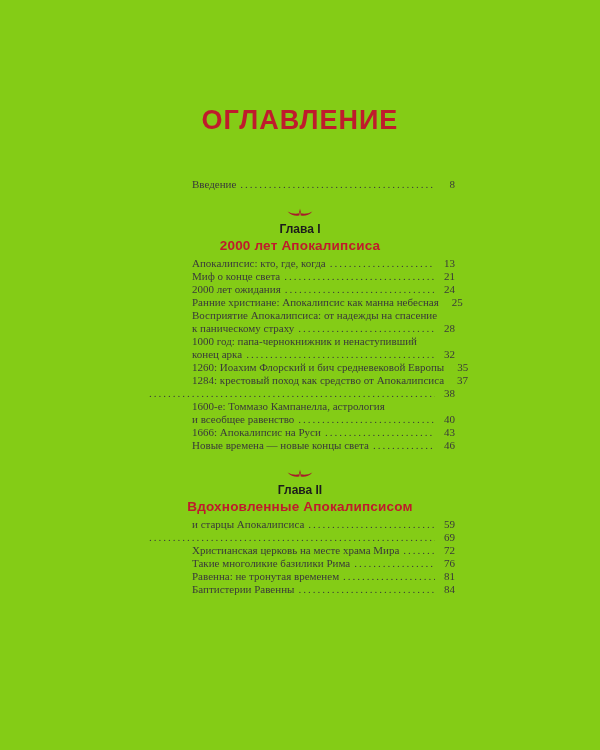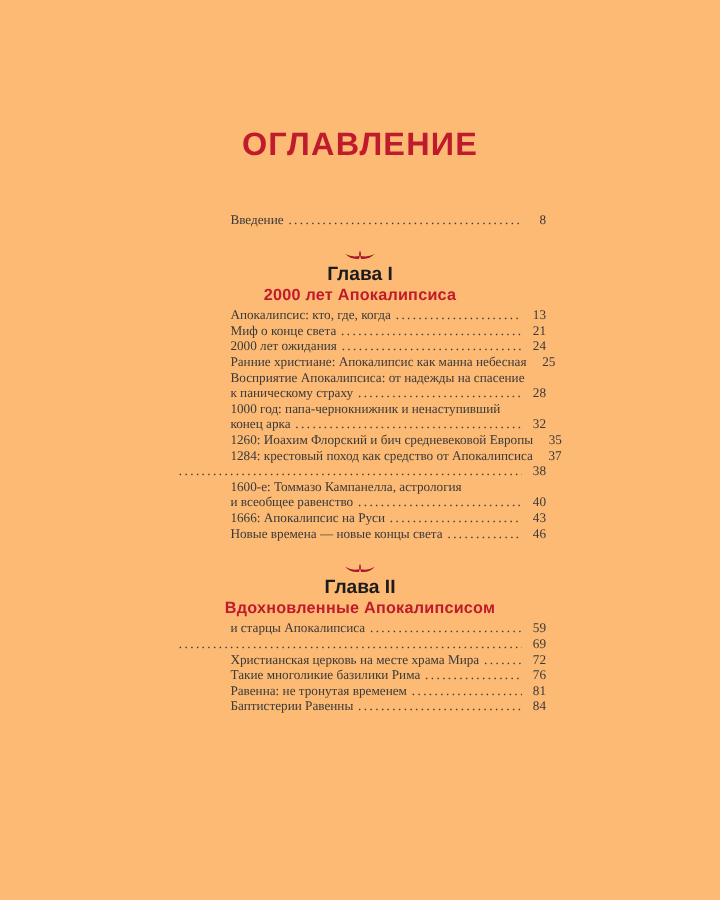--- a/index.html
+++ b/index.html
@@ -5,21 +5,21 @@
   :root{
     --accent:#bf1b2c;
     --ornament:#a8192b;
     --body-text:#3a3a3a;
     --heading-black:#1c1c1c;
   }
   *{margin:0;padding:0;box-sizing:border-box;}
   html,body{background:#ffffff;}
   .page{
     width:600px;height:750px;
-    background:#fdba74;
+    background:#84cc16;
     padding-top:106px;
     font-family:"Liberation Serif", serif;
     overflow:hidden;
     margin:0 auto;
   }
   .doc-title{
     text-align:center;
     font-family:"Liberation Sans", sans-serif;
     font-weight:bold;
     font-size:27px;
@@ -57,21 +57,21 @@
   .ornament{
     display:block;
     width:26px;height:10px;
     margin:0 auto 4px auto;
   }
   .ornament svg{display:block;width:26px;height:10px;}
   .chapter-label{
     text-align:center;
     font-family:"Liberation Sans", sans-serif;
     font-weight:bold;
-    font-size:16px;
+    font-size:12px;
     line-height:14px;
     color:var(--heading-black);
   }
   .chapter-title{
     text-align:center;
     font-family:"Liberation Sans", sans-serif;
     font-weight:bold;
     font-size:13.5px;
     line-height:16px;
     margin-top:2px;

